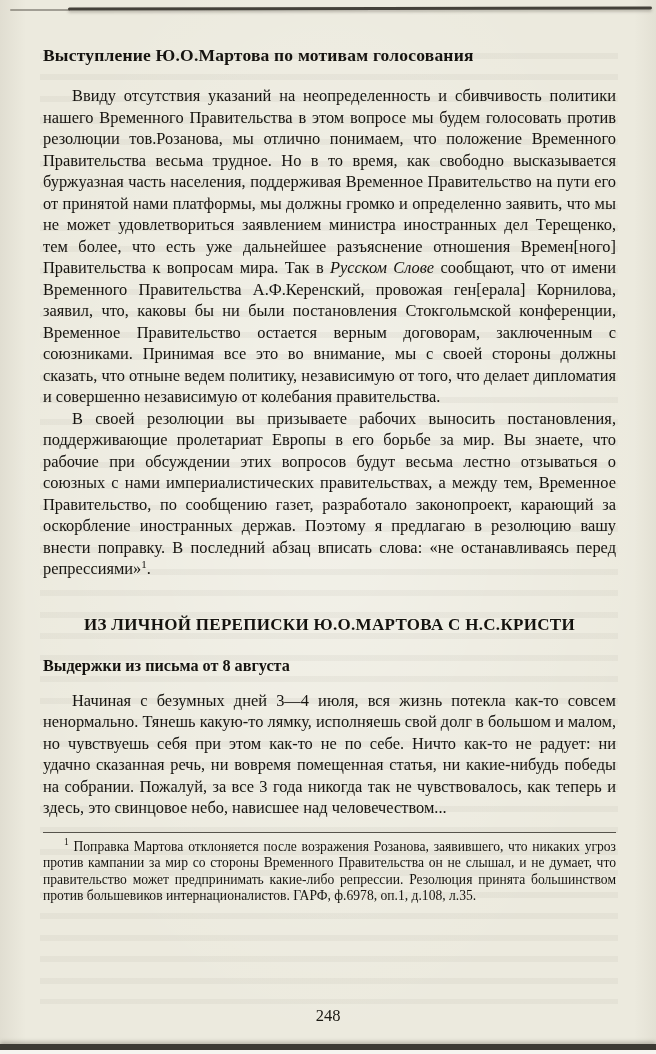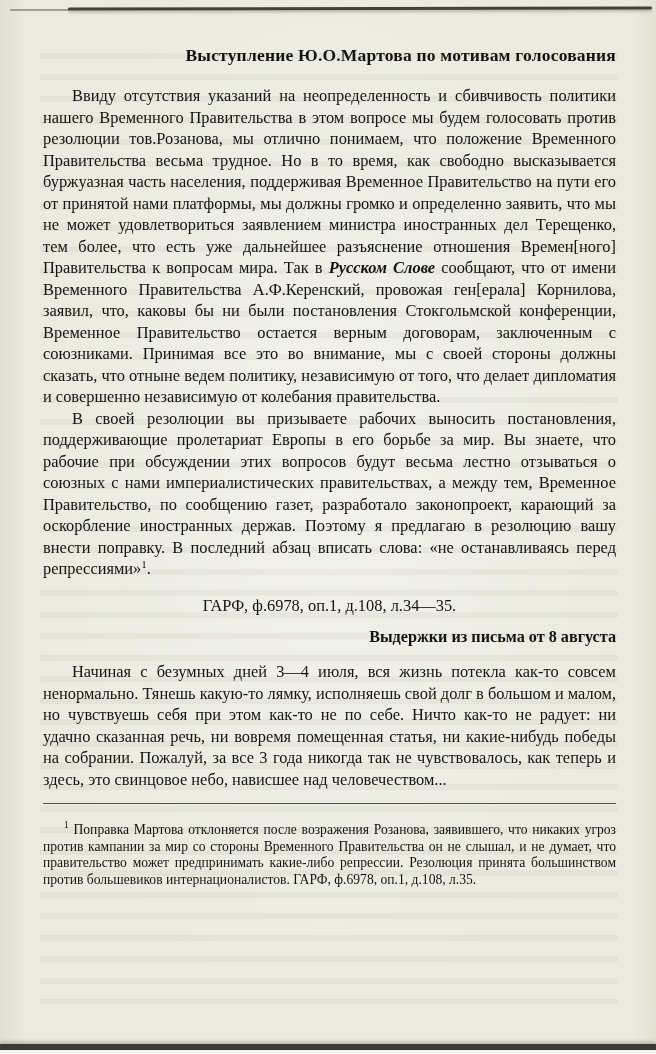--- a/index.html
+++ b/index.html
@@ -73,65 +73,65 @@
     top: 44px;
     bottom: 0;
     font-size: 16.4px;
     line-height: 21.5px;
   }
   h1.sec-title {
     margin: 0 0 19px 0;
     font-size: 17.5px;
     line-height: 22px;
     font-weight: bold;
-    text-align: right;
+    text-align: left;
     letter-spacing: 0.2px;
   }
   p.body-para {
     margin: 0;
     text-align: justify;
     text-indent: 29px;
   }
   p.body-para .emph {
-    font-weight: bold;
+    font-weight: normal;
     font-style: italic;
   }
   sup.fn-ref {
     font-size: 11px;
     line-height: 0;
   }
   p.archive {
     margin: 15px 0 0 0;
     text-align: center;
     text-indent: 0;
   }
   h2.sec-title2 {
     margin: 34px 0 0 0;
     font-size: 17px;
     line-height: 22px;
     font-weight: bold;
     text-align: center;
     letter-spacing: 0.3px;
   }
   h3.sec-subtitle {
-    margin: 11px 0 13px 0;
+    margin: 20px 0 13px 0;
     font-size: 16.2px;
     line-height: 21px;
     font-weight: bold;
-    text-align: right;
+    text-align: left;
   }
   .footnote-rule {
     margin-top: 13px;
     border: none;
     border-top: 1px solid #56534b;
     height: 0;
     width: 100%;
   }
   p.footnote {
-    margin: 18px 0 0 0;
+    margin: 6px 0 0 0;
     font-size: 13.6px;
     line-height: 16.6px;
     text-align: justify;
     text-indent: 21px;
   }
   p.footnote sup {
     font-size: 9.5px;
     line-height: 0;
   }
   .page-number {
@@ -153,32 +153,33 @@
   <div class="scan-edge-top"></div>
 
   <div class="content">
 
     <h1 class="sec-title">Выступление Ю.О.Мартова по мотивам голосования</h1>
 
     <p class="body-para"><span>Ввиду отсутствия указаний на неопределенность и сбивчивость политики нашего Временного Правительства в этом вопросе мы будем голосовать против резолюции тов.Розанова, мы отлично понимаем, что положение Временного Правительства весьма трудное. Но в то время, как свободно высказывается буржуазная часть населения, поддерживая Временное Правительство на пути его от принятой нами платформы, мы должны громко и определенно заявить, что мы не может удовлетвориться заявлением министра иностранных дел Терещенко, тем более, что есть уже дальнейшее разъяснение отношения Времен[ного] Правительства к вопросам мира. Так в </span><span class="emph">Русском Слове</span><span> сообщают, что от имени Временного Правительства А.Ф.Керенский, провожая ген[ерала] Корнилова, заявил, что, каковы бы ни были постановления Стокгольмской конференции, Временное Правительство остается верным договорам, заключенным с союзниками. Принимая все это во внимание, мы с своей стороны должны сказать, что отныне ведем политику, независимую от того, что делает дипломатия и совершенно независимую от колебания правительства.</span></p>
 
     <p class="body-para"><span>В своей резолюции вы призываете рабочих выносить постановления, поддерживающие пролетариат Европы в его борьбе за мир. Вы знаете, что рабочие при обсуждении этих вопросов будут весьма лестно отзываться о союзных с нами империалистических правительствах, а между тем, Временное Правительство, по сообщению газет, разработало законопроект, карающий за оскорбление иностранных держав. Поэтому я предлагаю в резолюцию вашу внести поправку. В последний абзац вписать слова: «не останавливаясь перед репрессиями»</span><sup class="fn-ref">1</sup><span>.</span></p>
 
-    <p class="archive">ГАРФ, ф.6978, оп.1, д.108, л.34—35.</p>
 
+    <h2 class="sec-title2">ИЗ ЛИЧНОЙ ПЕРЕПИСКИ Ю.О.МАРТОВА С Н.С.КРИСТИ</h2>
 
     <h3 class="sec-subtitle">Выдержки из письма от 8 августа</h3>
 
 
     <p class="body-para">Начиная с безумных дней 3—4 июля, вся жизнь потекла как-то совсем ненормально. Тянешь какую-то лямку, исполняешь свой долг в большом и малом, но чувствуешь себя при этом как-то не по себе. Ничто как-то не радует: ни удачно сказанная речь, ни вовремя помещенная статья, ни какие-нибудь победы на собрании. Пожалуй, за все 3 года никогда так не чувствовалось, как теперь и здесь, это свинцовое небо, нависшее над человечеством...</p>
 
 
     <div class="footnote-rule"></div>
 
     <p class="footnote"><sup>1</sup><span> Поправка Мартова отклоняется после возражения Розанова, заявившего, что никаких угроз против кампании за мир со стороны Временного Правительства он не слышал, и не думает, что правительство может предпринимать какие-либо репрессии. Резолюция принята большинством против большевиков интернационалистов. ГАРФ, ф.6978, оп.1, д.108, л.35.</span></p>
 
   </div>
 
+  <div class="page-number">248</div>
 
   <div class="scan-edge-bottom"></div>
   <div class="scan-strip-bottom"></div>
 
 </div>
 
 </body></html>

